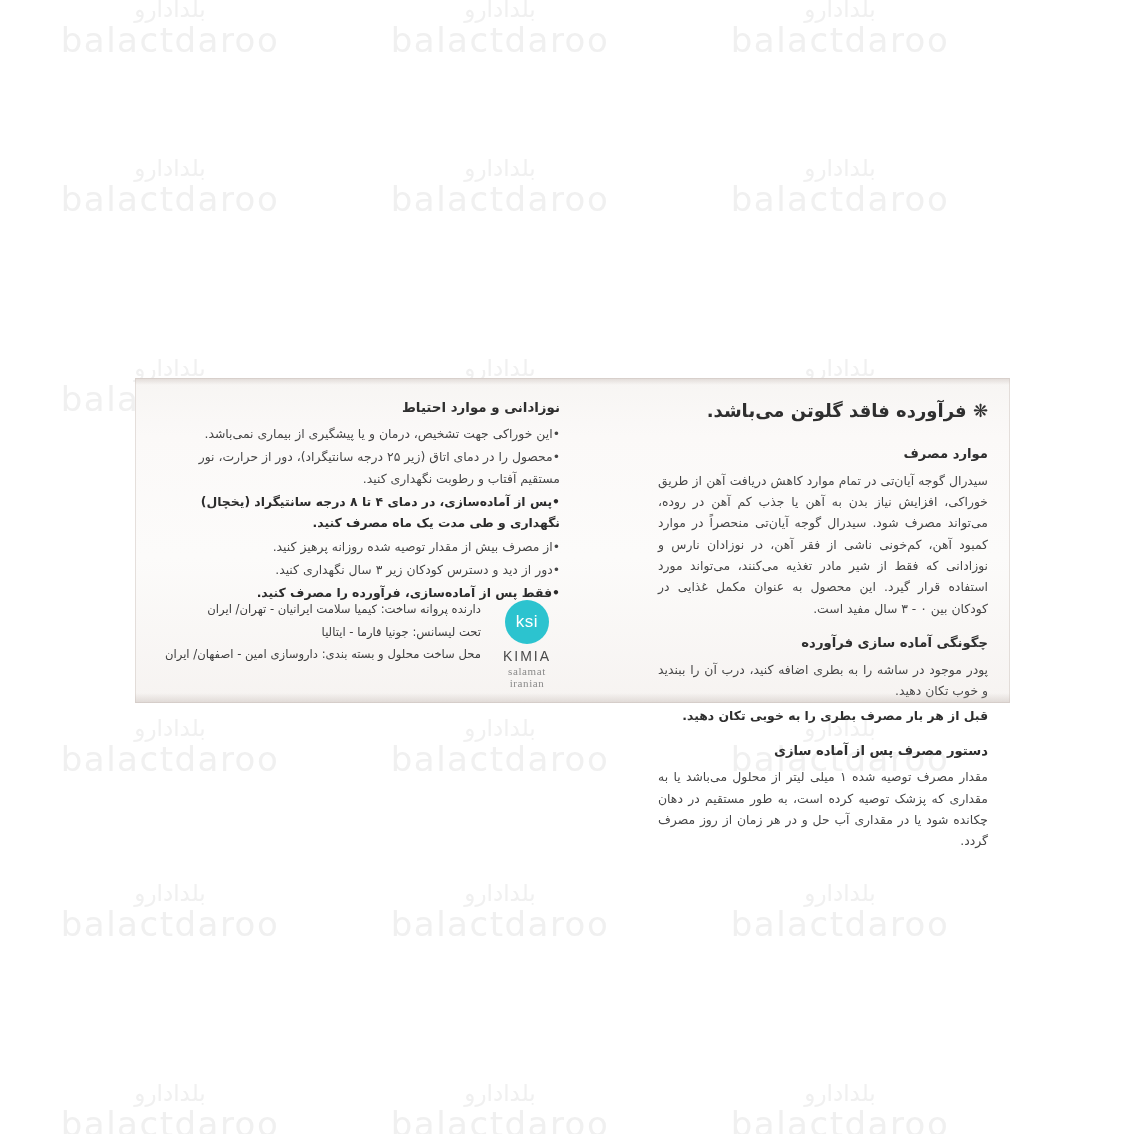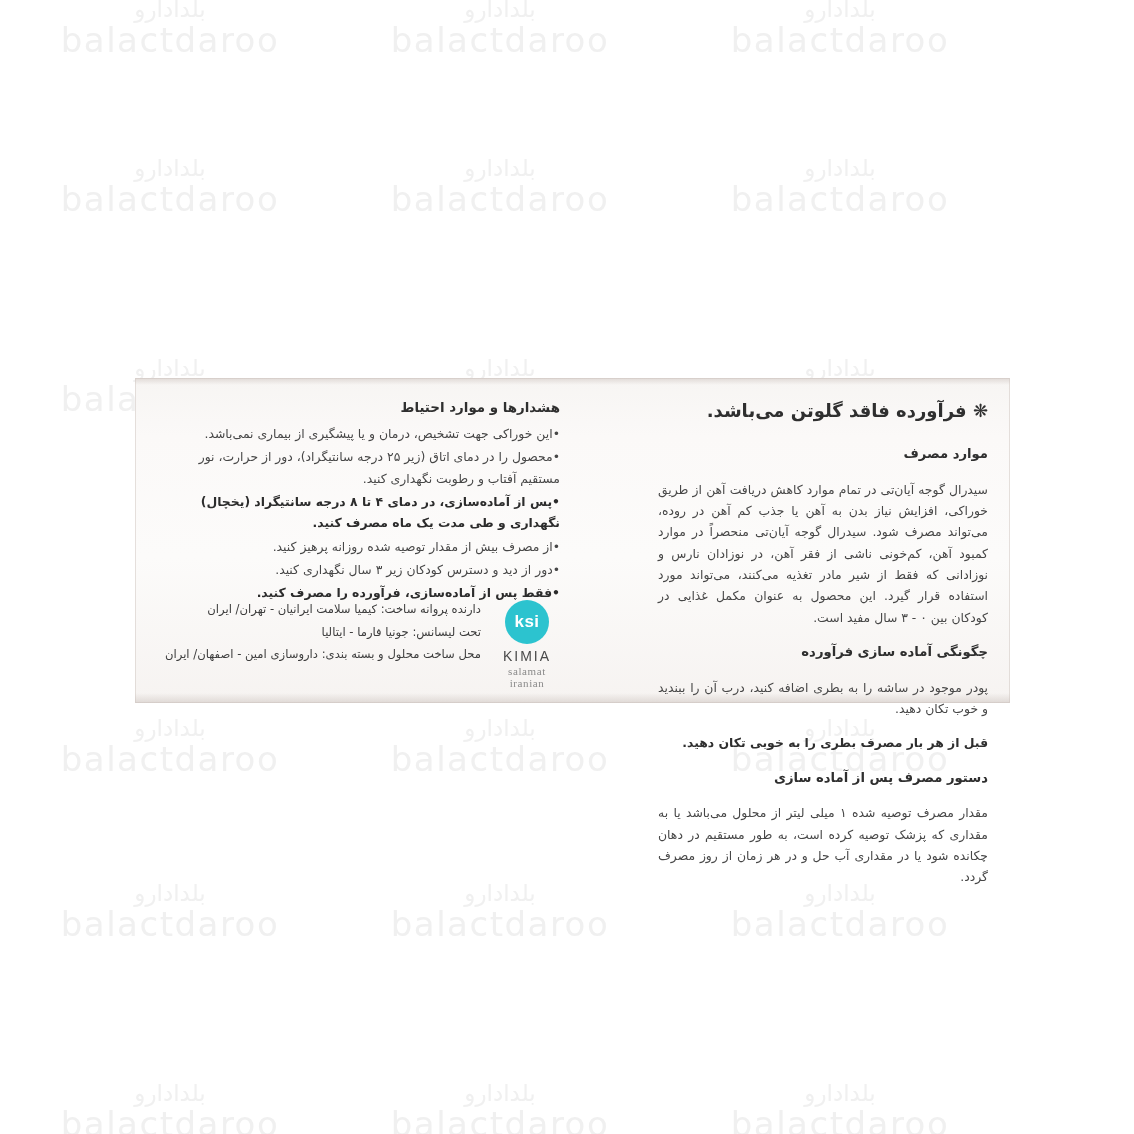--- a/index.html
+++ b/index.html
@@ -97,21 +97,21 @@
     margin: 0 0 16px 0;
     letter-spacing: -0.2px;
   }
   .section-head {
     font-size: 13.2px;
     font-weight: bold;
     color: #2f2f2f;
     margin: 0 0 3px 0;
   }
   .body-text {
-    margin: 13px 0 13px 0;
+    margin: 4px 0 13px 0;
     text-align: justify;
     color: #474747;
   }
   .body-text.last { margin-bottom: 0; }
   .bold-line {
     font-weight: bold;
     color: #2f2f2f;
   }
 
   
@@ -161,21 +161,21 @@
     text-align: center;
     padding-top: 2px;
   }
   #logo-badge {
     width: 44px;
     height: 44px;
     border-radius: 50%;
     background: #2cc3cf;
     color: #ffffff;
     font-size: 17px;
-    font-weight: bold;
+    font-weight: normal;
     line-height: 44px;
     letter-spacing: 0.5px;
     margin: 0 auto 4px auto;
     font-family: "Liberation Sans", sans-serif;
   }
   #logo-name {
     font-size: 14px;
     letter-spacing: 2px;
     color: #4a4a4a;
     font-family: "Liberation Sans", sans-serif;
@@ -277,21 +277,21 @@
 
     <div class="section-head">چگونگی آماده سازی فرآورده</div>
     <p class="body-text" style="margin-bottom:0;">پودر موجود در ساشه را به بطری اضافه کنید، درب آن را ببندید و خوب تکان دهید.</p>
     <p class="body-text bold-line">قبل از هر بار مصرف بطری را به خوبی تکان دهید.</p>
 
     <div class="section-head">دستور مصرف پس از آماده سازی</div>
     <p class="body-text last">مقدار مصرف توصیه شده ۱ میلی لیتر از محلول می‌باشد یا به مقداری که پزشک توصیه کرده است، به طور مستقیم در دهان چکانده شود یا در مقداری آب حل و در هر زمان از روز مصرف گردد.</p>
   </div>
 
   <div class="panel" id="panel-left">
-    <div class="warn-head">هشدارها و موارد احتیاط</div>
+    <div class="warn-head">نوزادانی و موارد احتیاط</div>
     <ul class="warn-list">
       <li>•این خوراکی جهت تشخیص، درمان و یا پیشگیری از بیماری نمی‌باشد.</li>
       <li>•محصول را در دمای اتاق (زیر ۲۵ درجه سانتیگراد)، دور از حرارت، نور مستقیم آفتاب و رطوبت نگهداری کنید.</li>
       <li class="strong">•پس از آماده‌سازی، در دمای ۴ تا ۸ درجه سانتیگراد (یخچال) نگهداری و طی مدت یک ماه مصرف کنید.</li>
       <li>•از مصرف بیش از مقدار توصیه شده روزانه پرهیز کنید.</li>
       <li>•دور از دید و دسترس کودکان زیر ۳ سال نگهداری کنید.</li>
       <li class="strong">•فقط پس از آماده‌سازی، فرآورده را مصرف کنید.</li>
     </ul>
   </div>
 

